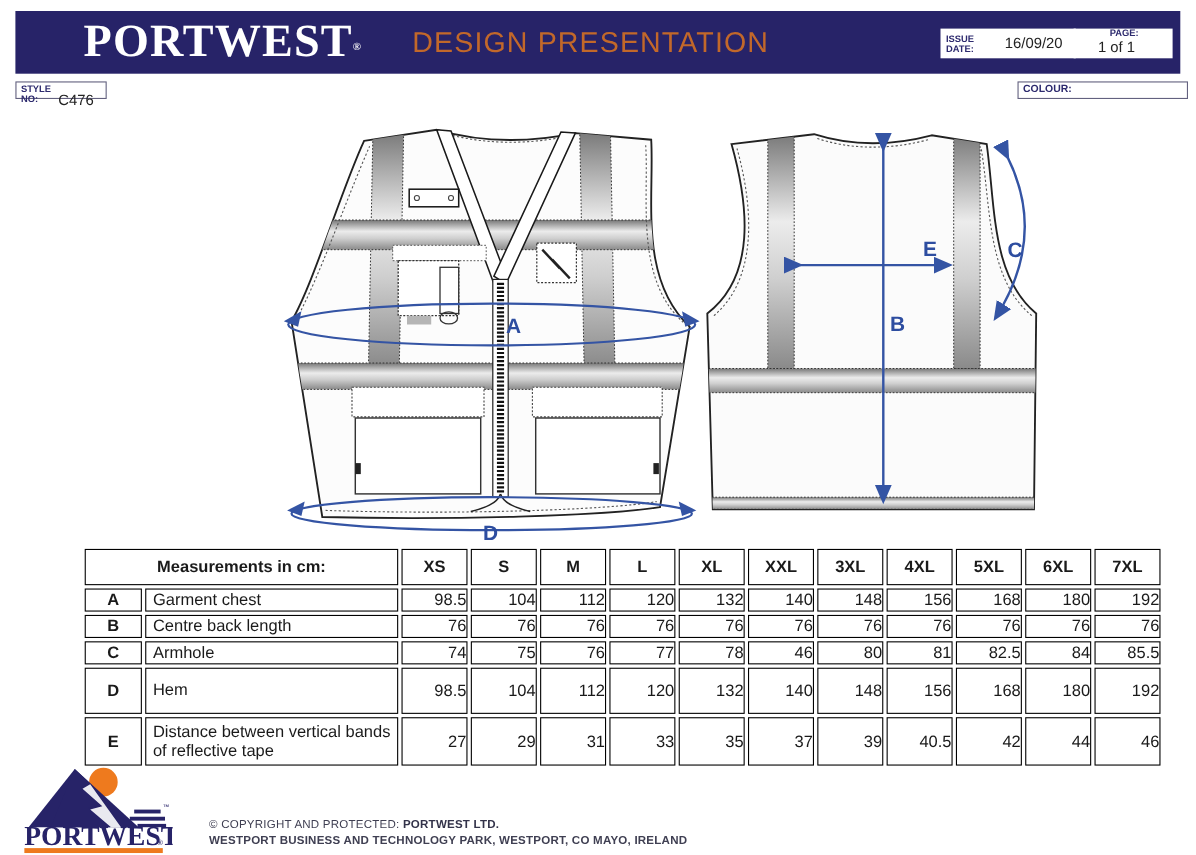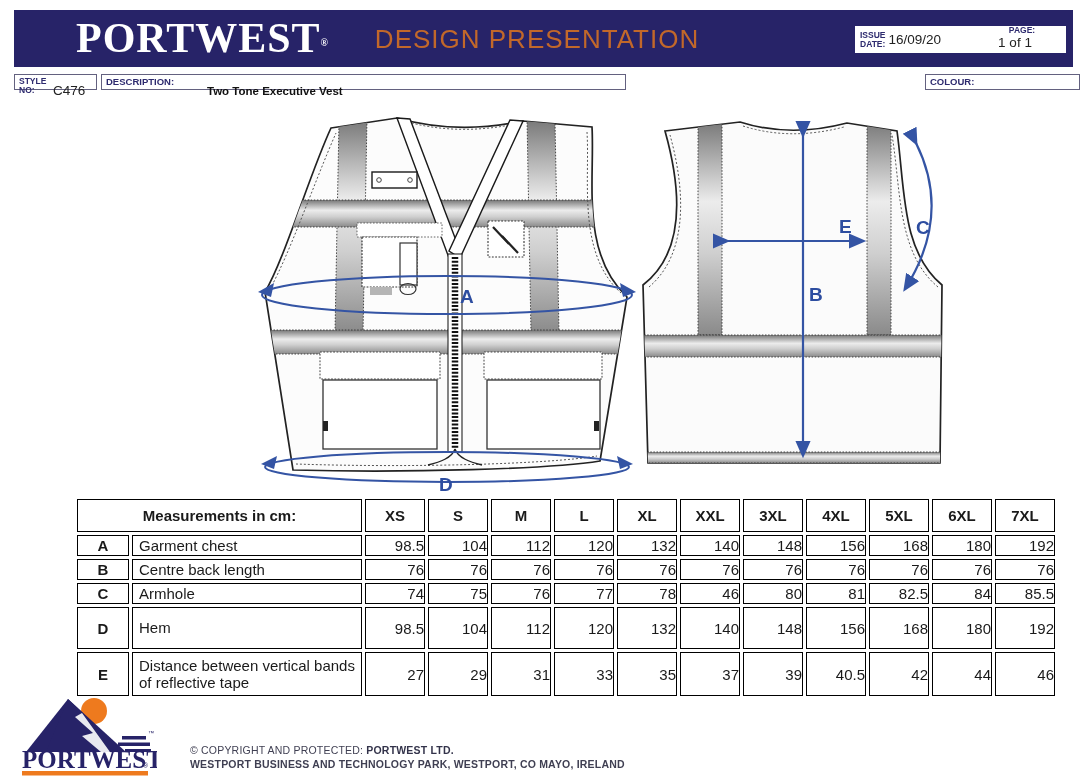--- a/index.html
+++ b/index.html
@@ -10,21 +10,21 @@
   .hdr { position:absolute; left:14px; top:10px; width:1059px; height:57px; background:#272368; }
   .brand { position:absolute; left:18px; top:4px; color:#fff; font-family:"Liberation Serif", serif;
            font-weight:bold; font-size:42px; letter-spacing:1px;margin-left:44px; }
   .brand sup { font-size:10px; vertical-align:6px; }
   .doc-title { position:absolute; left:50%; top:50%; transform:translate(-52%,-50%);
                color:#c2682a; font-size:26px; font-weight:400; letter-spacing:1px; white-space:nowrap; }
   .hbox { position:absolute; top:16px; height:27px; background:#fff; display:flex; align-items:center; }
   .hbox.issue { left:841px; width:123px; }
   .hbox.page  { left:962px; width:90px;flex-direction:column; }
   .hlabel { font-size:8.5px; line-height:1.05; color:#2d2a6e; font-weight:bold; padding:0 3px 0 5px; white-space:pre-line; }
-  .hval { font-size:13.5px; color:#222; flex:1; text-align:left; padding-right:12px; }
+  .hval { font-size:13.5px; color:#222; flex:1; text-align:right; padding-right:12px; }
 
   
   .ibox { position:absolute; top:74px; height:16px; border:1.5px solid #63617f; background:#fff; }
   .ilabel { position:absolute; left:4px; top:2px; font-size:8.5px; line-height:1.1; color:#2d2a6e; font-weight:bold; white-space:pre-line; }
   .ival { position:absolute; font-size:13px; color:#222; }
   #style-box { left:14px; width:83px; }
   #style-box .ival { left:38px; top:8px; font-size:13.5px; }
   #desc-box { left:101px; width:525px; }
   #desc-box .ival { left:105px; top:10px; font-size:11.5px; font-weight:bold; color:#111; }
   #fabric-box { left:630px; width:291px; }
@@ -69,24 +69,20 @@
     <div class="hbox page">
       <div class="hlabel">PAGE:</div>
       <div class="hval">1 of 1</div>
     </div>
   </div>
 
   <div class="ibox" id="style-box">
     <div class="ilabel">STYLE
 NO:</div>
     <div class="ival">C476</div>
-  </div>
-  <div class="ibox" id="desc-box">
-    <div class="ilabel">DESCRIPTION:</div>
-    <div class="ival">Two Tone Executive Vest</div>
   </div>
   <div class="ibox" id="colour-box">
     <div class="ilabel">COLOUR:</div>
     <div class="ival"></div>
   </div>
 
   <svg class="diag" style="left:250px; top:103px;" width="395" height="390" viewBox="0 0 395 390">
     <defs>
       <linearGradient id="tapeF" x1="0" y1="0" x2="0" y2="1">
         <stop offset="0" stop-color="#767676"></stop>

